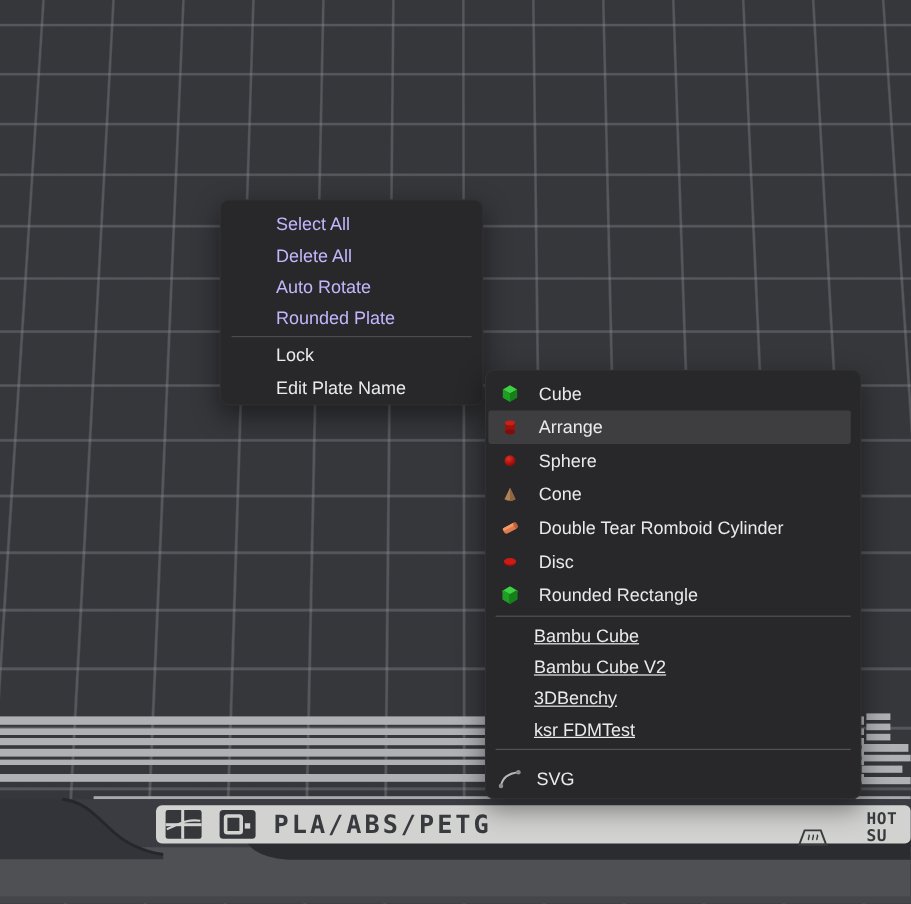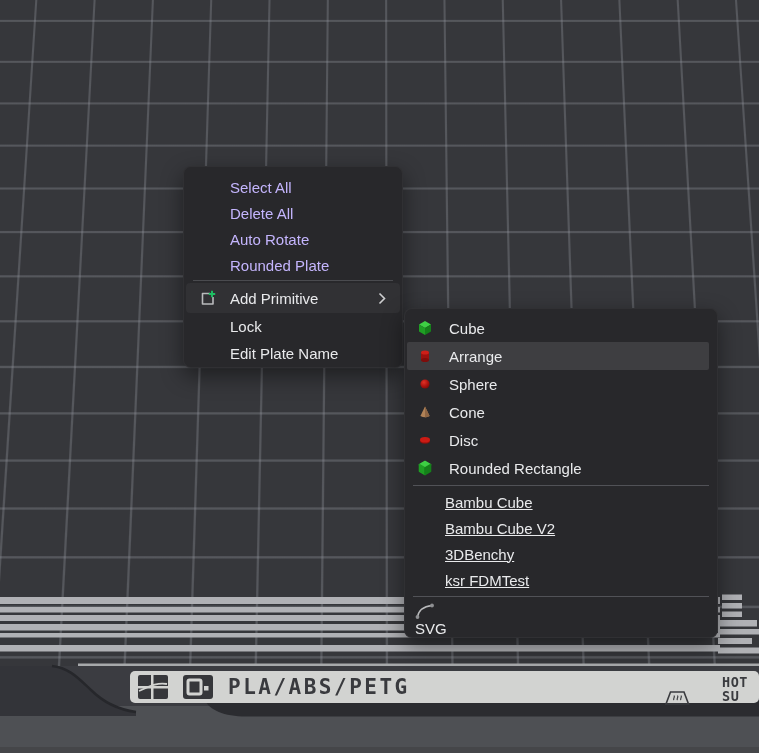--- a/index.html
+++ b/index.html
@@ -66,21 +66,21 @@
   .menu-sep { height:1px; background:#4a4b4f; margin:2px 9px; }
   .sub-sep  { height:1px; background:#515257; margin:3px 8px; }
 
   .smi { display:flex; align-items:center; height:28px; }
   .smi .ico { width:20px; margin-left:10px; display:flex; justify-content:center; }
   .smi .label { margin-left:14px; white-space:nowrap; }
   .smi.hl { background:#3e3e41; border-radius:2px; margin:0 8px 0 2px; }
   .smi.hl .ico { margin-left:8px; }
 
   .smi-model { display:flex; align-items:center; height:26px; padding-left:40px;text-decoration:underline; }
-  .smi-import { display:flex; align-items:flex-start; height:30px;flex-direction:column; }
+  .smi-import { display:flex; align-items:flex-end; height:30px; }
   .smi-import .ico { width:24px; margin-left:8px; display:flex; justify-content:center; }
   .smi-import .label { margin-left:10px; }
 </style>
 </head>
 <body>
 
 <div class="viewport">
 
   <div class="grid-plane"></div>
 
@@ -154,34 +154,20 @@
     </div>
     <div class="mi plain disabled">
       <span class="label">Auto Rotate</span>
     </div>
     <div class="mi plain disabled">
       <span class="label">Rounded Plate</span>
     </div>
 
     <div class="menu-sep"></div>
 
-    <div class="mi-addprim">
-      <span class="ico">
-        <svg width="19" height="19" viewBox="0 0 19 19">
-          <path d="M12,4.5 L4.5,4.5 L4.5,15 L15,15 L15,8" fill="none" stroke="#b9babc" stroke-width="1.6" stroke-linejoin="round"></path>
-          <path d="M14,1.8 L14,8.2 M10.8,5 L17.2,5" stroke="#1dbf63" stroke-width="1.9" fill="none"></path>
-        </svg>
-      </span>
-      <span class="label">Add Primitive</span>
-      <span class="chev">
-        <svg width="8" height="13" viewBox="0 0 8 13">
-          <polyline points="1.5,1.5 6.5,6.5 1.5,11.5" fill="none" stroke="#cdced0" stroke-width="1.6"></polyline>
-        </svg>
-      </span>
-    </div>
 
     <div class="mi plain" style="height:27px">
       <span class="label">Lock</span>
     </div>
     <div class="mi plain" style="height:27px">
       <span class="label">Edit Plate Name</span>
     </div>
   </div>
 
   <div class="menu sub-menu">
@@ -227,20 +213,32 @@
     <div class="smi">
       <span class="ico">
         <svg width="16" height="16" viewBox="0 0 16 16">
           <path d="M8,2.5 L12.6,12 Q8,14.6 3.4,12 Z" fill="#b08257"></path>
           <path d="M8,2.5 L12.6,12 Q10.4,13.3 8,13.5 Z" fill="#8f6644"></path>
         </svg>
       </span>
       <span class="label">Cone</span>
     </div>
 
+    <div class="smi">
+      <span class="ico">
+        <svg width="16" height="16" viewBox="0 0 16 16">
+          <g transform="rotate(-28 8 8)">
+            <rect x="2" y="5.5" width="12" height="5.5" rx="2.4" fill="#e0794b"></rect>
+            <rect x="2" y="5.5" width="12" height="2.4" rx="1.2" fill="#f09a6a"></rect>
+            <ellipse cx="13.2" cy="8.2" rx="1.6" ry="2.6" fill="#c05f35"></ellipse>
+          </g>
+        </svg>
+      </span>
+      <span class="label">Double Tear Romboid Cylinder</span>
+    </div>
 
     <div class="smi">
       <span class="ico">
         <svg width="16" height="16" viewBox="0 0 16 16">
           <ellipse cx="8" cy="9" rx="5" ry="2.8" fill="#8c100c"></ellipse>
           <ellipse cx="8" cy="7.8" rx="5" ry="2.8" fill="#cc1b14"></ellipse>
         </svg>
       </span>
       <span class="label">Disc</span>
     </div>

